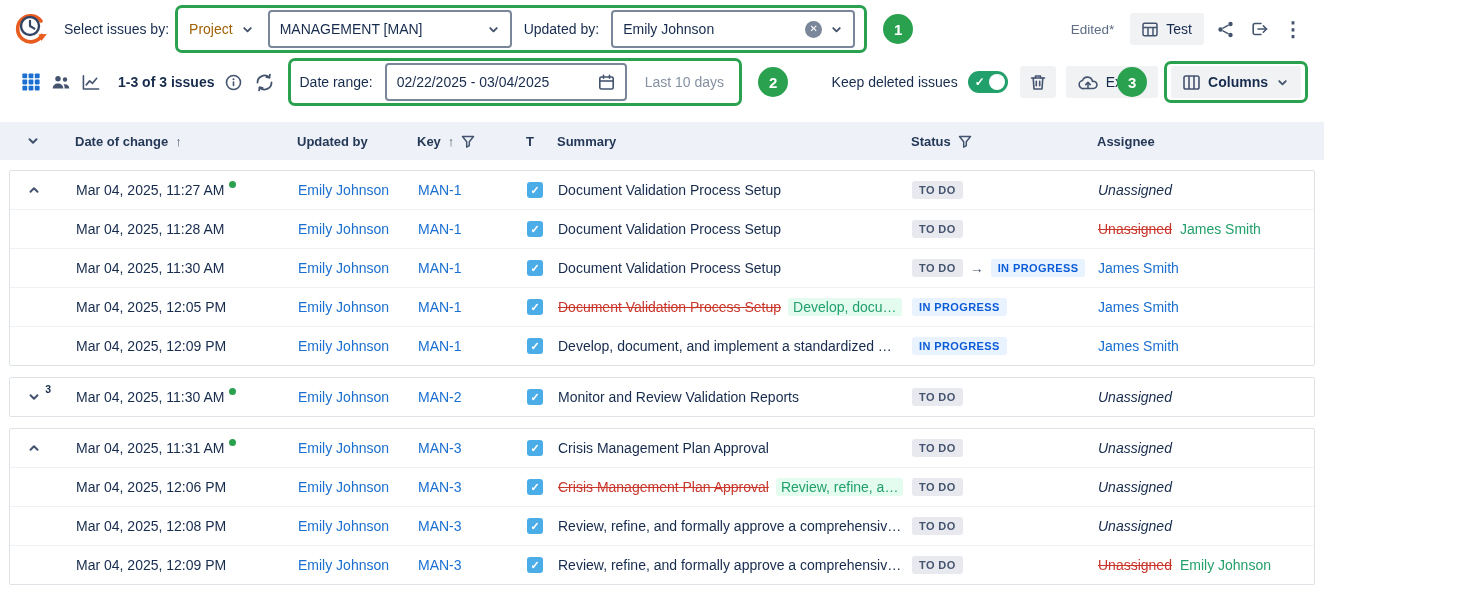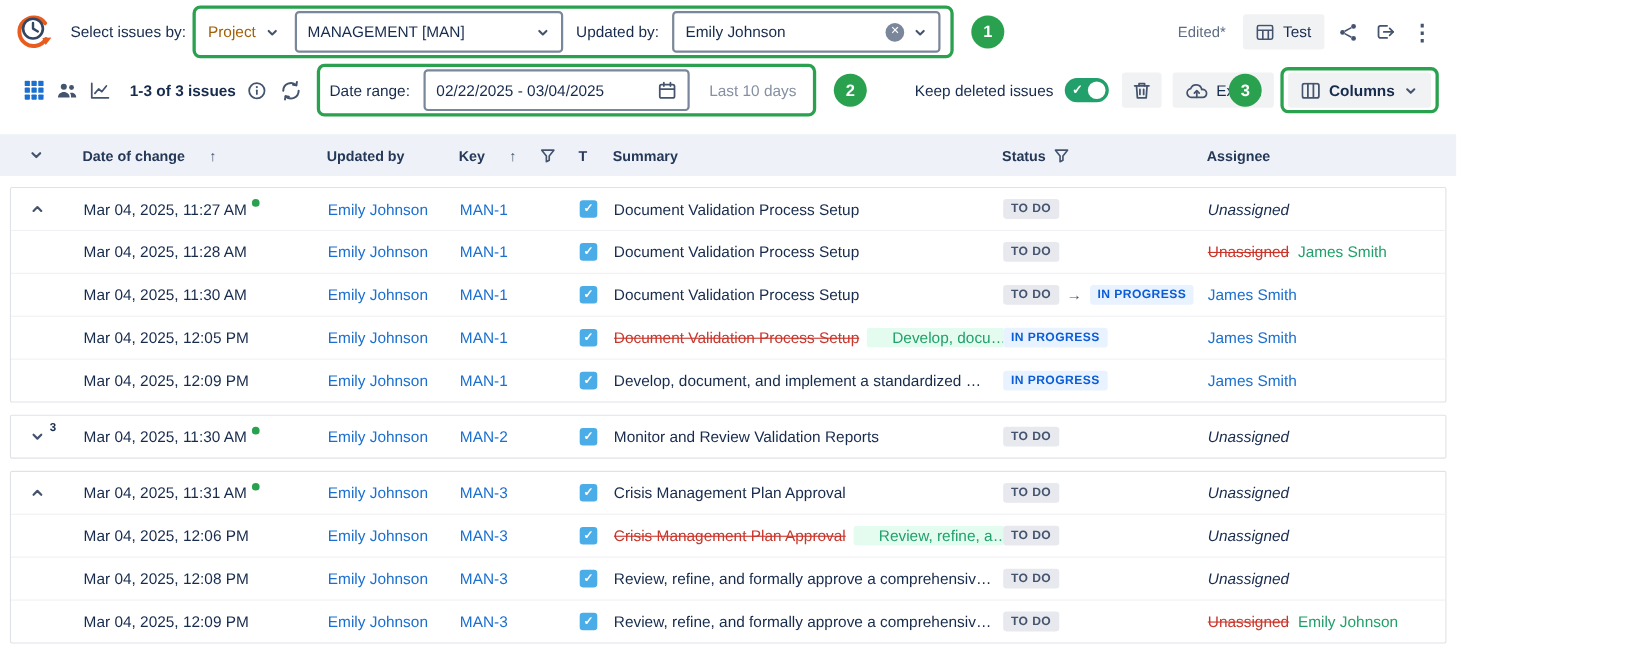--- a/index.html
+++ b/index.html
@@ -39,39 +39,39 @@
   .icon-only{width:36px;padding:0;justify-content:center;margin-right:10px;}
   .export-btn{margin-right:4px;}
   .cols-box{position:relative;gap:0;padding:2px 4px;margin-left:2px;}
   .cols-box .anno-badge{position:absolute;left:-50px;top:50%;transform:translateY(-50%);margin:0;z-index:3;}
   .cols-btn{font-weight:700;}
 
   
   .thead,.row{display:grid;grid-template-columns:48px 240px 120px 109px 31px 354px 186px 222px 58px minmax(0,1fr);align-items:center;}
   .thead{height:38px;background:#eef2f8;margin-top:16px;padding:0 9px;font-size:13px;font-weight:700;color:#253858;}
   .cell{display:flex;align-items:center;min-width:0;}
-  .th{gap:22px;}
+  .th{gap:7px;}
   .c-date{padding-left:18px;}
   .c-pri{padding-left:6px;}
   .sort{color:#44546f;font-weight:700;font-size:13px;cursor:pointer;}
   .funnel{color:#44546f;display:flex;cursor:pointer;}
   #tbody{padding-top:10px;}
   .group{border:1px solid #dfe2e7;border-radius:2px;margin:0 9px 11px;background:#fff;}
   .row{height:38px;}
   .row + .row{border-top:1px solid #f0f1f4;}
   .expbtn{background:none;border:none;color:#44546f;display:flex;padding:3px;margin:0 auto;position:relative;cursor:pointer;}
   .expcount{position:absolute;top:-4px;right:-7px;font-size:10.5px;font-weight:700;color:#172b4d;}
   .dot{width:7px;height:7px;border-radius:50%;background:#2aa14f;margin-left:5px;transform:translateY(-6px);flex:0 0 auto;}
   .link{color:#1a6fd0;cursor:pointer;}
   .task-icon{width:16px;height:16px;border-radius:3px;background:#4bade8;color:#fff;font-size:11px;font-weight:700;display:flex;align-items:center;justify-content:center;line-height:1;flex:0 0 auto;}
   .c-sum{gap:7px;overflow:hidden;white-space:nowrap;}
   .c-sum span{flex:0 0 auto;}
   .old{color:#c9372c;text-decoration:line-through;white-space:nowrap;}
   .new{color:#22a06b;white-space:nowrap;}
-  .hl{background:#e3fcef;padding:1px 23px;border-radius:3px;}
+  .hl{background:#e3fcef;padding:1px 5px;border-radius:3px;}
   .unassigned{font-style:italic;color:#172b4d;}
   .c-status{gap:7px;}
   .st{font-size:11px;font-weight:700;padding:3px 7px;border-radius:3px;letter-spacing:.4px;white-space:nowrap;flex:0 0 auto;}
   .st-todo{background:#e7e9ee;color:#44546f;}
   .st-prog{background:#e9f2ff;color:#0b5cd7;}
   .st-arrow{color:#44546f;font-size:14px;}
   .c-assignee{gap:8px;}
   .pri{display:flex;flex-direction:column;}
   .pri i{display:block;width:13px;height:3px;background:#ffab00;border-radius:1.5px;margin:1.5px 0;}
   .lab{font-size:11px;font-weight:700;padding:3px 17px;border-radius:3px;letter-spacing:.3px;margin-right:4px;white-space:nowrap;}

